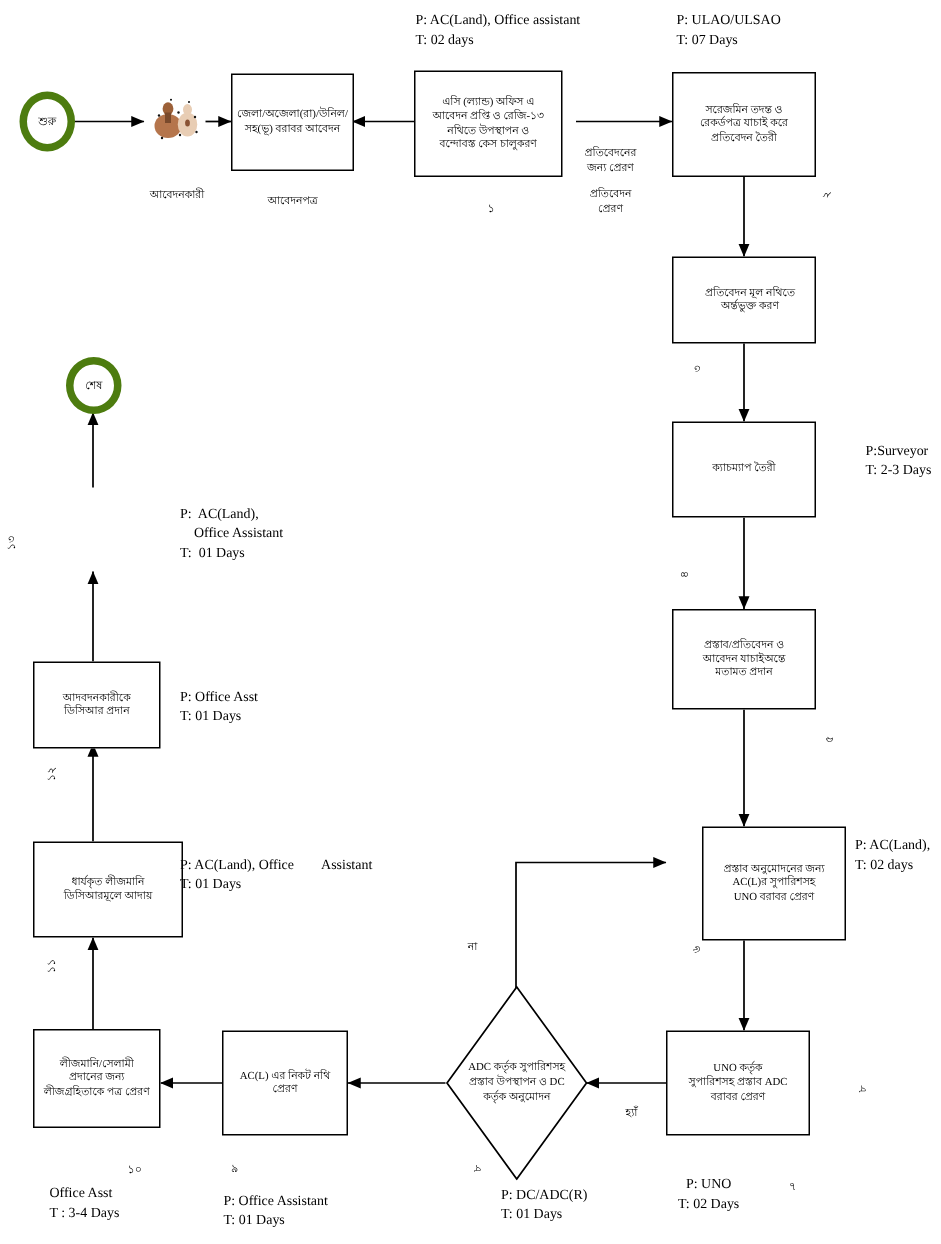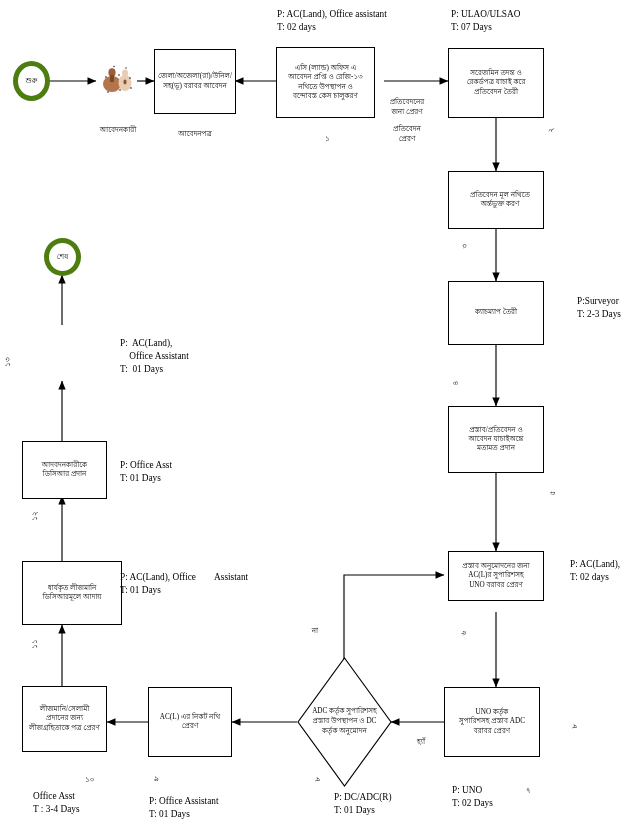--- a/index.html
+++ b/index.html
@@ -212,35 +212,35 @@
 T: 2-3 Days</div>
   <div class="step-num" style="left:454px; top:377px;">৪</div>
 
   <div class="node" style="left:448px; top:406px; width:96px; height:67px;">
     <span class="inner" style="white-space: pre-line;">প্রস্তাব/প্রতিবেদন ও
 আবেদন যাচাইঅন্তে
 মতামত প্রদান</span>
   </div>
   <div class="step-num" style="left:551px; top:487px;">৫</div>
 
-  <div class="node" style="left:448px; top:551px; width:96px; height:50px;">
+  <div class="node" style="left:468px; top:551px; width:96px; height:76px;">
     <span class="inner" style="white-space: pre-line;">প্রস্তাব অনুমোদনের জন্য
 AC(L)র সুপারিশসহ
 UNO বরাবর প্রেরণ</span>
   </div>
   <div class="ann" style="left:570px; top:558px;">P: AC(Land),
 T: 02 days</div>
   <div class="step-num" style="left:462px; top:627px;">৬</div>
 
   <div class="node" style="left:444px; top:687px; width:96px; height:70px;justify-content:flex-end;">
     <span class="inner" style="white-space: pre-line;">UNO কর্তৃক
 সুপারিশসহ প্রস্তাব ADC
 বরাবর প্রেরণ</span>
   </div>
-  <div class="ann" style="left:452px; top:784px;">P: UNO
+  <div class="ann" style="left:452px; top:784px;text-align:center;">P: UNO
 T: 02 Days</div>
   <div class="step-num flat" style="left:526px; top:785px;">৭</div>
   <div class="step-num" style="left:573px; top:720px;">৮</div>
 
   <div class="diamond-wrap" style="left:297px; top:657px; width:95px; height:130px;">
     <svg class="diamond-shape" viewBox="0 0 95 130">
       <polygon points="47.5,1 94,65 47.5,129 1,65" fill="#fff" stroke="#000" stroke-width="1.15"></polygon>
     </svg>
     <div class="diamond-text" style="white-space: pre-line; padding: 0 1px;">ADC কর্তৃক সুপারিশসহ
 প্রস্তাব উপস্থাপন ও DC

